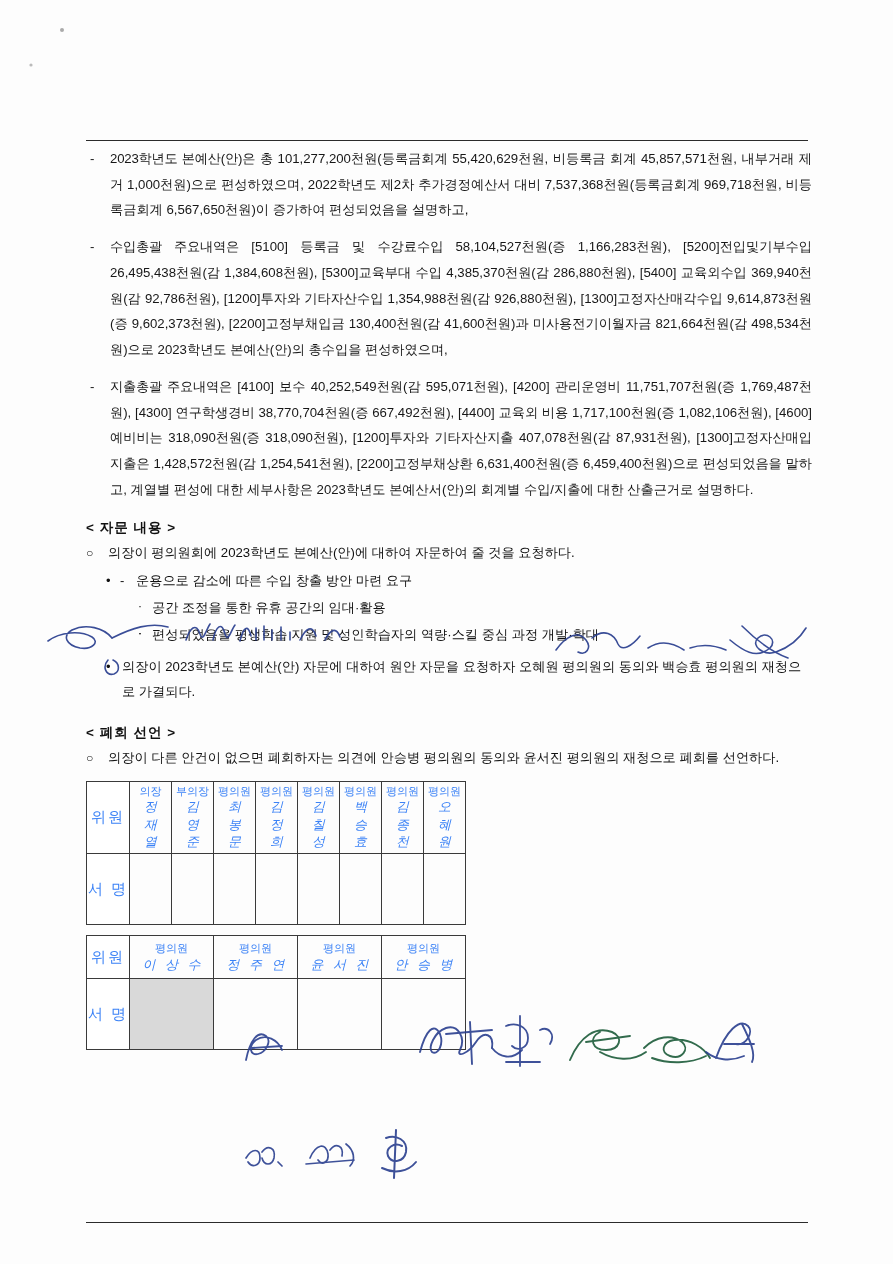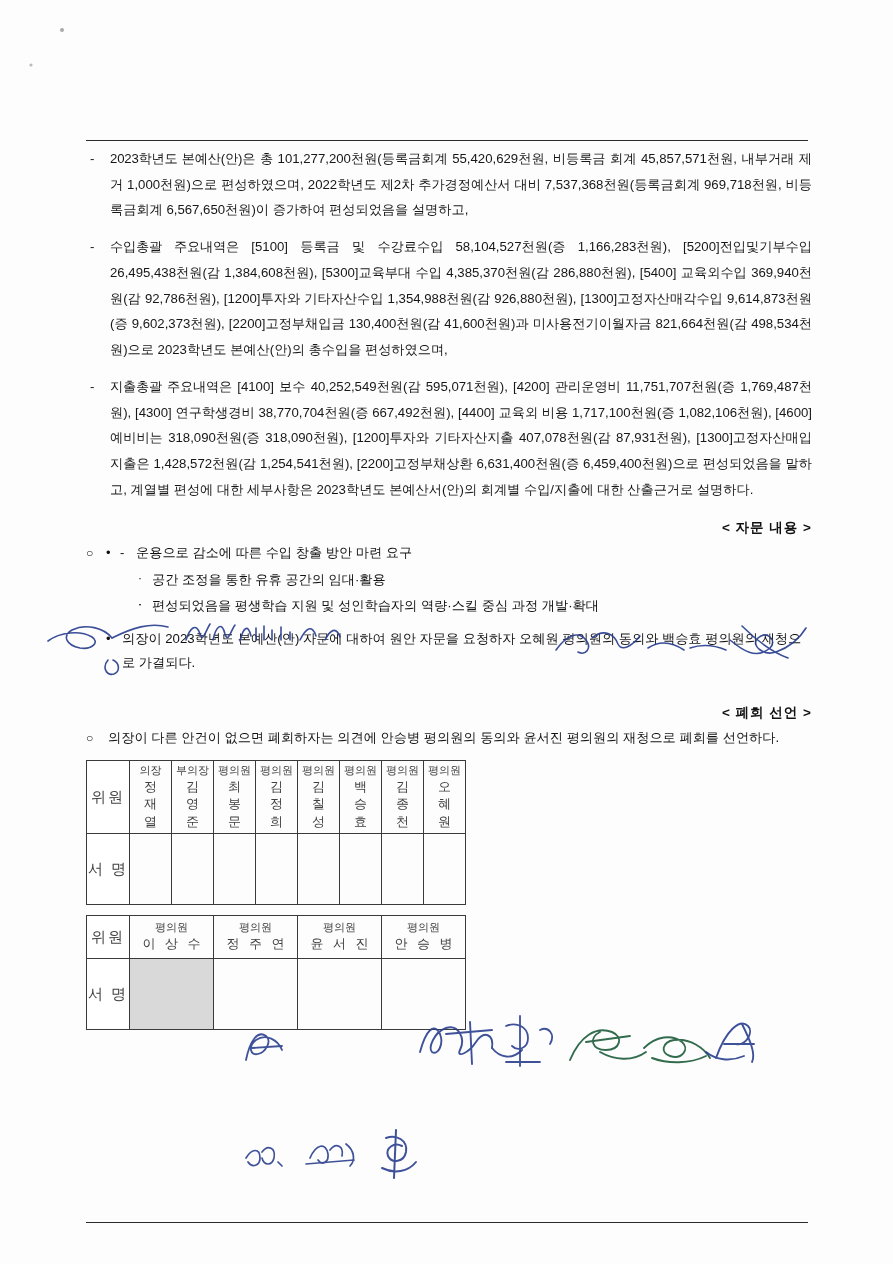--- a/index.html
+++ b/index.html
@@ -60,27 +60,27 @@
     font-weight: normal;
     letter-spacing: -0.2px;
   }
   .justified {
     text-align: justify;
     text-justify: inter-character;
   }
 
   
   .sec-head {
-    text-align: right;
+    text-align: left;
     font-weight: bold;
     font-size: 13.5px;
     letter-spacing: 1px;
     margin: 16px 0 4px 0;
   }
-  .sec-head.close { margin-top: 28px; }
+  .sec-head.close { margin-top: 20px; }
 
   
   .o-item {
     position: relative;
     padding-left: 22px;
     font-size: 13.2px;
     line-height: 1.85;
     margin-bottom: 4px;
   }
   .o-item .omark {
@@ -132,36 +132,36 @@
   .sig-table {
     border-collapse: collapse;
     margin-top: 10px;
     table-layout: fixed;
   }
   .sig-table td {
     border: 1px solid #3a3a3a;
     text-align: center;
     vertical-align: middle;
     font-size: 12px;
-    color: #404040;
+    color: #3b82f6;
     padding: 0;
   }
   .sig-table td.label-col {
     width: 42px;
     font-size: 15px;
     line-height: 1.45;
     background: #fff;
   }
   .sig-table td.role-cell {
     height: 38px;
     line-height: 1.35;
     padding: 2px 1px;
   }
   .role-top { font-size: 11px; letter-spacing: 0px; }
-  .role-name { font-size: 13px; letter-spacing: 3px; padding-left:3px;}
+  .role-name { font-size: 13px; letter-spacing: 3px; padding-left:3px;font-style:italic;}
   .sig-table td.sign-cell { height: 70px; }
   .sig-table td.shade { background: #d9d9d9; }
   .vert { letter-spacing: 2px; }
 
   .tbl1 { width: 380px; }
   .tbl2 { width: 380px; }
 
   
   .scribbles {
     position: absolute;
@@ -192,20 +192,21 @@
 
     <div class="dash-item justified">
       <span class="dash">-</span>
       <span class="lead">지출총괄 주요내역</span><span>은 [4100] 보수 40,252,549천원(감 595,071천원), [4200] 관리운영비 11,751,707천원(증 1,769,487천원), [4300] 연구학생경비 38,770,704천원(증 667,492천원), [4400] 교육외 비용 1,717,100천원(증 1,082,106천원), [4600] 예비비는 318,090천원(증 318,090천원), [1200]투자와 기타자산지출 407,078천원(감 87,931천원), [1300]고정자산매입지출은 1,428,572천원(감 1,254,541천원), [2200]고정부채상환 6,631,400천원(증 6,459,400천원)으로 편성되었음을 말하고, 계열별 편성에 대한 세부사항은 2023학년도 본예산서(안)의 회계별 수입/지출에 대한 산출근거로 설명하다.</span>
     </div>
 
     <div class="sec-head">&lt; 자문 내용 &gt;</div>
 
     <div class="o-item">
       <span class="omark">○</span>
+      <span>의장이 평의원회에 2023학년도 본예산(안)에 대하여 자문하여 줄 것을 요청하다.</span>
     </div>
 
     <div class="b-item">
       <span class="bmark">•</span>
     </div>
 
     <div class="d-item">
       <span class="dmark">-</span>
       <span>운용으로 감소에 따른 수입 창출 방안 마련 요구</span>
     </div>

